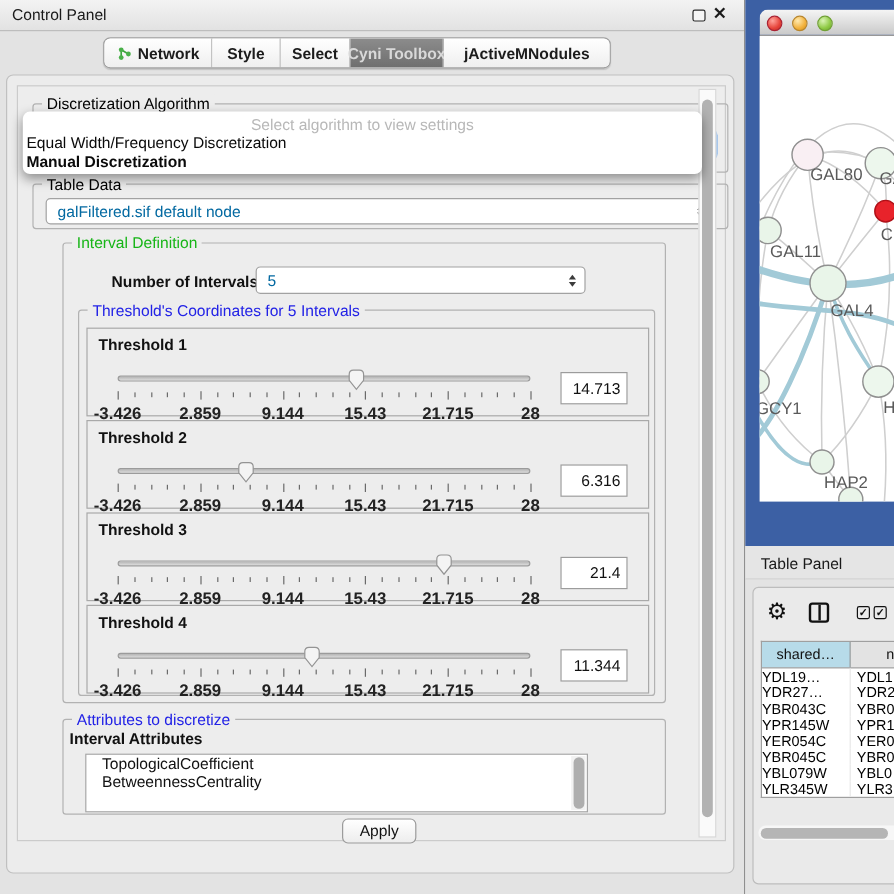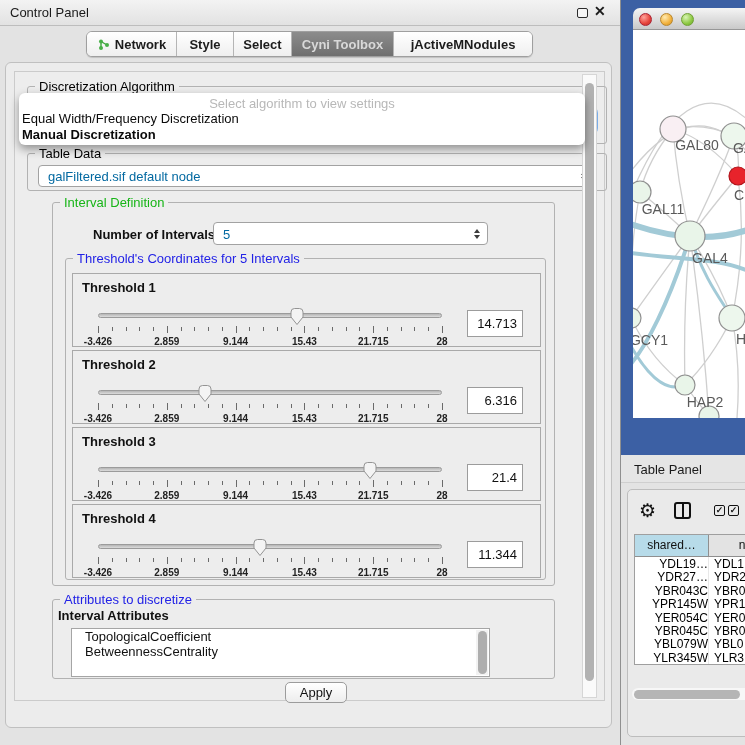--- a/index.html
+++ b/index.html
@@ -63,21 +63,21 @@
     border:1px solid #a9a9a9; background:#ededed; }
   .th-label { position:absolute; left:9px; top:6px; font-size:13px; font-weight:bold; color:#111; }
   .slider-area { position:absolute; left:25px; top:34px; width:344px; height:40px; }
   .slider-track { position:absolute; left:0; right:0; top:5px; height:5px; border-radius:3px;
     background:linear-gradient(#b5b5b5,#dcdcdc); border:1px solid #9b9b9b; }
   .slider-thumb { position:absolute; top:-1px; width:16px; height:19px; }
   .ticks { position:absolute; left:0; top:18px; width:100%; height:9px; }
   .tick { position:absolute; top:1px; width:1px; height:4px; background:#6a6a6a; }
   .tick.major { height:7px; top:0; }
   .tick-labels { position:absolute; left:0; top:28px; width:100%; height:12px; }
-  .tick-labels span { position:absolute; transform:translateX(-50%); font-size:10px;
+  .tick-labels span { position:absolute; transform:translateX(-50%); font-size:14px;
     font-weight:bold; color:#222; white-space:nowrap; }
   .th-value { position:absolute; right:17px; top:36px; width:56px; height:27px; background:#fff;
     border:1px solid #9c9c9c; font-size:13px; color:#111; text-align:right;
     line-height:25px; padding-right:5px; }
 
   
   #attr-list { position:absolute; left:18px; top:28px; width:419px; height:49px; background:#fff;
     border:1px solid #a5a5a5; overflow:hidden; }
   .list-row { font-size:13px; color:#111; padding-left:13px; line-height:15px; white-space:nowrap; }
   #attr-scrollbar { position:absolute; right:1px; top:1px; bottom:1px; width:12px; background:#f2f2f2; }
@@ -124,21 +124,21 @@
     border-radius:2px; font-size:9px; line-height:9px; text-align:center; color:#111; font-weight:bold; }
   #cb1 { left:86px; } #cb2 { left:100px; }
 
   #node-table { position:absolute; left:6px; top:44px; width:120px; height:131px; background:#fff;
     border:1px solid #9f9f9f; border-right:none; overflow:hidden; }
   #nt-header { display:flex; height:22px; border-bottom:1px solid #8f8f8f; font-size:12px; color:#111; }
   #nt-header .hc1 { width:74px; background:#b7dbe9; border-right:1px solid #8f8f8f;
     text-align:center; line-height:21px; }
   #nt-header .hc2 { flex:1; background:#e3e3e3; text-align:right; padding-right:2px; line-height:21px; }
   .trow { display:flex; height:13.4px; font-size:12px; color:#000; }
-  .trow .tc1 { width:74px; text-align:right; border-right:1px solid #e8e8e8; overflow:hidden; white-space:nowrap; }
+  .trow .tc1 { width:74px; text-align:left; border-right:1px solid #e8e8e8; overflow:hidden; white-space:nowrap; }
   .trow .tc2 { flex:1; padding-left:5px; overflow:hidden; white-space:nowrap; }
 
   #h-scrollbar { position:absolute; left:4px; top:198px; width:122px; height:12px;
     background:#f7f7f7; border-radius:6px; }
   #h-scrollbar .thumb { position:absolute; left:2px; top:1.5px; width:106px; height:9px;
     background:#b5b5b5; border-radius:5px; }
 </style>
 </head>
 <body>
 
@@ -160,21 +160,21 @@
         <circle cx="10" cy="7" r="2" fill="#49b049"></circle>
       </svg>
       <span>Network</span>
     </div>
     <div class="seg" style="width:57px">
       <span>Style</span>
       </div>
     <div class="seg" style="width:58px">
       <span>Select</span>
       </div>
-    <div class="seg selected" style="width:102px">
+    <div class="seg selected" style="width:78px">
       <span>Cyni Toolbox</span>
       </div>
     <div class="seg" style="width:138px">
       <span>jActiveMNodules</span>
       </div>
   </div>
 
   <div id="outer-panel">
     <div id="viewport">
 

